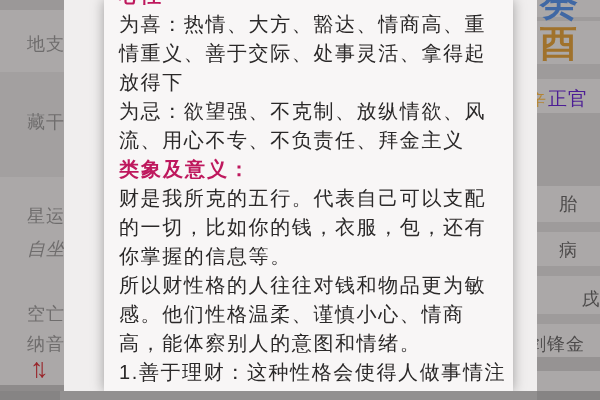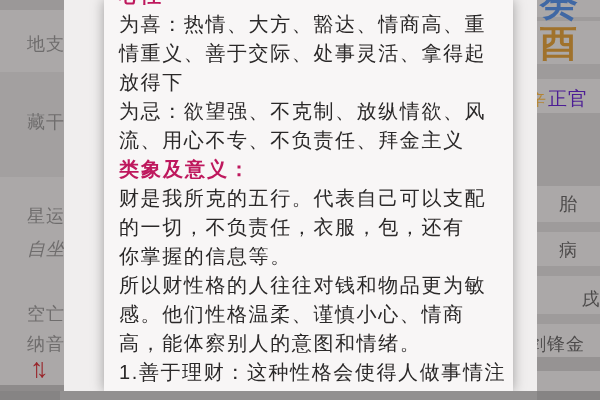--- a/index.html
+++ b/index.html
@@ -91,21 +91,21 @@
   <div class="modal">
     <div class="modal-text">
         <div class="tline bold">心性</div>
         <div class="tline">为喜：热情、大方、豁达、情商高、重</div>
         <div class="tline">情重义、善于交际、处事灵活、拿得起</div>
         <div class="tline">放得下</div>
         <div class="tline">为忌：欲望强、不克制、放纵情欲、风</div>
         <div class="tline">流、用心不专、不负责任、拜金主义</div>
         <div class="tline bold">类象及意义：</div>
         <div class="tline">财是我所克的五行。代表自己可以支配</div>
-        <div class="tline">的一切，不负责任，衣服，包，还有</div>
+        <div class="tline">的一切，比如你的钱，衣服，包，还有</div>
         <div class="tline">你掌握的信息等。</div>
         <div class="tline">所以财性格的人往往对钱和物品更为敏</div>
         <div class="tline">感。他们性格温柔、谨慎小心、情商</div>
         <div class="tline">高，能体察别人的意图和情绪。</div>
         <div class="tline">1.善于理财：这种性格会使得人做事情注</div>
       </div>
   </div>
 
   <div class="bottombar">
     <div class="capL"></div>

